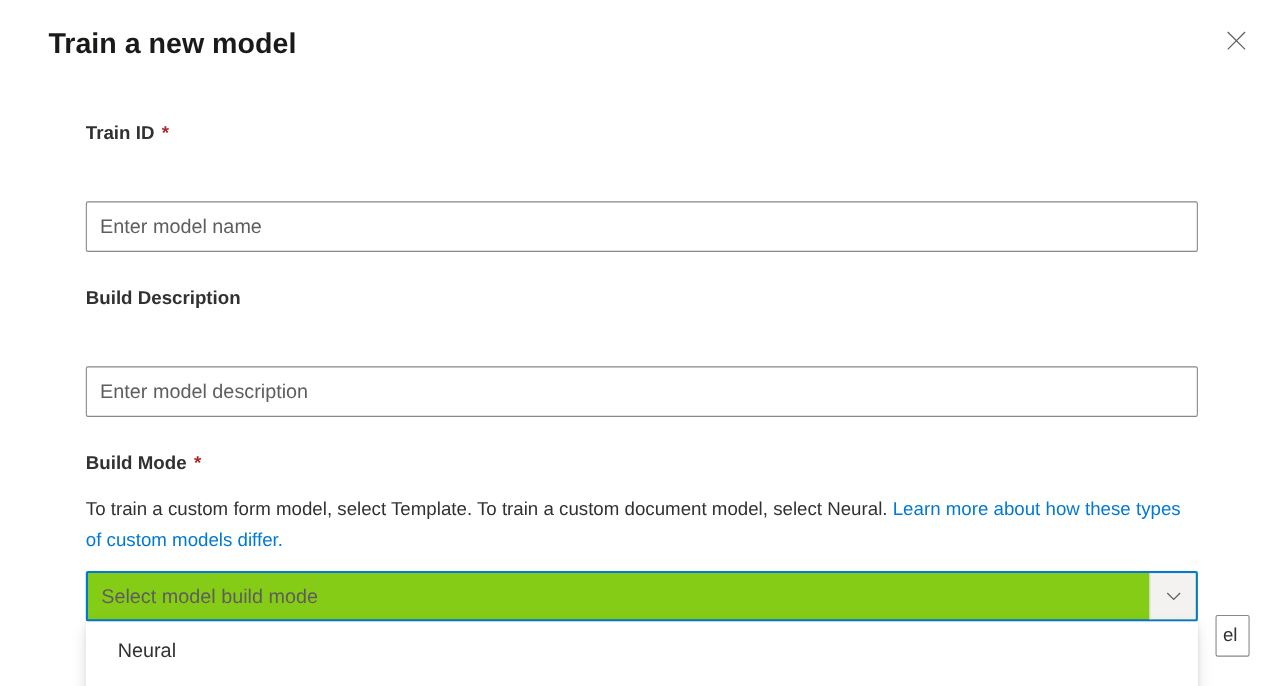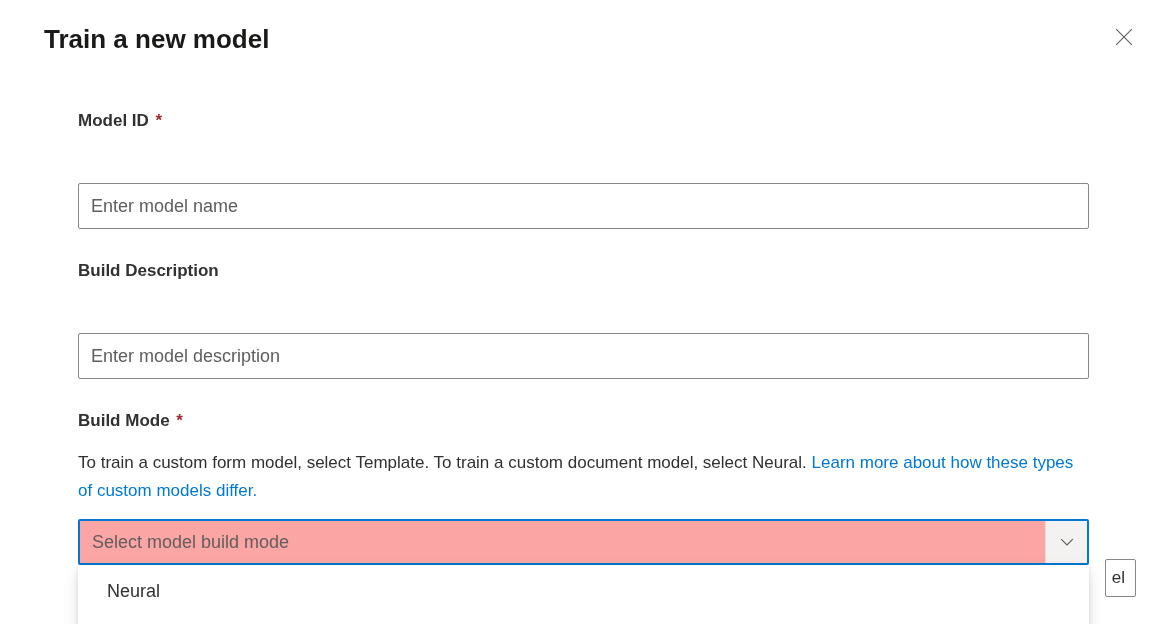--- a/index.html
+++ b/index.html
@@ -91,21 +91,21 @@
     }
     .dropdown {
       position: relative;
       width: 100%;
     }
     .dropdown-input {
       width: 100%;
       height: 46px;
       border: 2px solid #0078d4;
       border-radius: 2px;
-      background: #fca5a5;
+      background: #84cc16;
       display: flex;
       align-items: center;
       justify-content: space-between;
       padding: 0 0 0 12px;
       cursor: pointer;
     }
     .dropdown-placeholder {
       font-size: 18px;
       color: #605e5c;
     }
@@ -167,21 +167,21 @@
           <line x1="15" y1="1" x2="1" y2="15"></line>
         </svg>
       </span>
     </button>
   </div>
 
   <div class="form-body">
 
     <div class="field">
       <label class="field-label">
-        <span>Model ID</span>
+        <span>Train ID</span>
         <span class="required">*</span>
       </label>
       <input type="text" class="text-input" placeholder="Enter model name" style="">
     </div>
 
     <div class="field">
       <label class="field-label">Build Description</label>
       <input type="text" class="text-input" placeholder="Enter model description" style="">
     </div>
 

